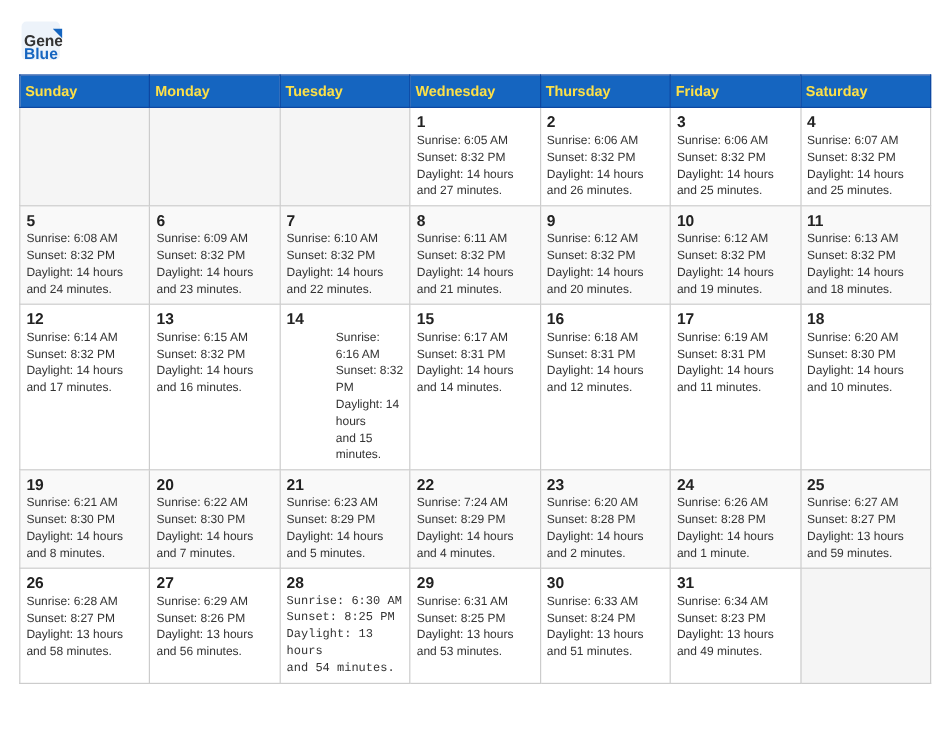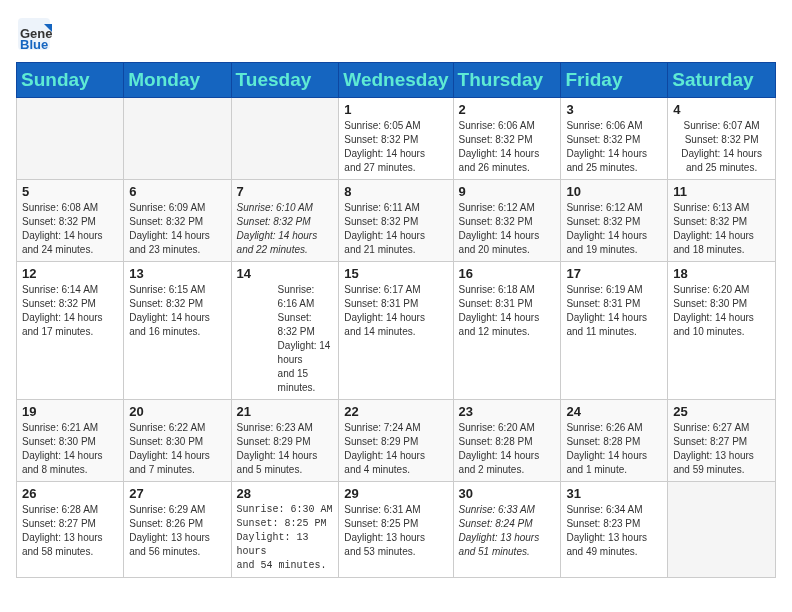--- a/index.html
+++ b/index.html
@@ -35,22 +35,22 @@
       font-weight: normal;
       color: #333;
     }
     .calendar {
       width: 100%;
       border-collapse: collapse;
       border: 1px solid #ccc;
     }
     .calendar th {
       background-color: #1565c0;
-      color: #5eead4;
-      font-size: 19px;
+      color: #fde047;
+      font-size: 12px;
       font-weight: bold;
       padding: 6px 4px;
       text-align: left;
       border: 1px solid #0d47a1;
     }
     .calendar td {
       vertical-align: top;
       padding: 4px 5px;
       border: 1px solid #ccc;
       width: 14.28%;
@@ -139,21 +139,21 @@
         </td>
         <td>
           <span class="day-num">3</span>
           <div class="day-info" style="white-space: pre-line;">Sunrise: 6:06 AM
 Sunset: 8:32 PM
 Daylight: 14 hours
 and 25 minutes.</div>
         </td>
         <td>
           <span class="day-num">4</span>
-          <div class="day-info" style="white-space: pre-line; text-align: center;">Sunrise: 6:07 AM
+          <div class="day-info" style="white-space: pre-line;">Sunrise: 6:07 AM
 Sunset: 8:32 PM
 Daylight: 14 hours
 and 25 minutes.</div>
         </td>
       </tr>
       <tr>
         <td>
           <span class="day-num">5</span>
           <div class="day-info" style="white-space: pre-line;">Sunrise: 6:08 AM
 Sunset: 8:32 PM
@@ -162,21 +162,21 @@
         </td>
         <td>
           <span class="day-num">6</span>
           <div class="day-info" style="white-space: pre-line;">Sunrise: 6:09 AM
 Sunset: 8:32 PM
 Daylight: 14 hours
 and 23 minutes.</div>
         </td>
         <td>
           <span class="day-num">7</span>
-          <div class="day-info" style="white-space: pre-line; font-style: italic;">Sunrise: 6:10 AM
+          <div class="day-info" style="white-space: pre-line;">Sunrise: 6:10 AM
 Sunset: 8:32 PM
 Daylight: 14 hours
 and 22 minutes.</div>
         </td>
         <td>
           <span class="day-num">8</span>
           <div class="day-info" style="white-space: pre-line;">Sunrise: 6:11 AM
 Sunset: 8:32 PM
 Daylight: 14 hours
 and 21 minutes.</div>
@@ -329,21 +329,21 @@
         </td>
         <td>
           <span class="day-num">29</span>
           <div class="day-info" style="white-space: pre-line;">Sunrise: 6:31 AM
 Sunset: 8:25 PM
 Daylight: 13 hours
 and 53 minutes.</div>
         </td>
         <td>
           <span class="day-num">30</span>
-          <div class="day-info" style="white-space: pre-line; font-style: italic;">Sunrise: 6:33 AM
+          <div class="day-info" style="white-space: pre-line;">Sunrise: 6:33 AM
 Sunset: 8:24 PM
 Daylight: 13 hours
 and 51 minutes.</div>
         </td>
         <td>
           <span class="day-num">31</span>
           <div class="day-info" style="white-space: pre-line;">Sunrise: 6:34 AM
 Sunset: 8:23 PM
 Daylight: 13 hours
 and 49 minutes.</div>

